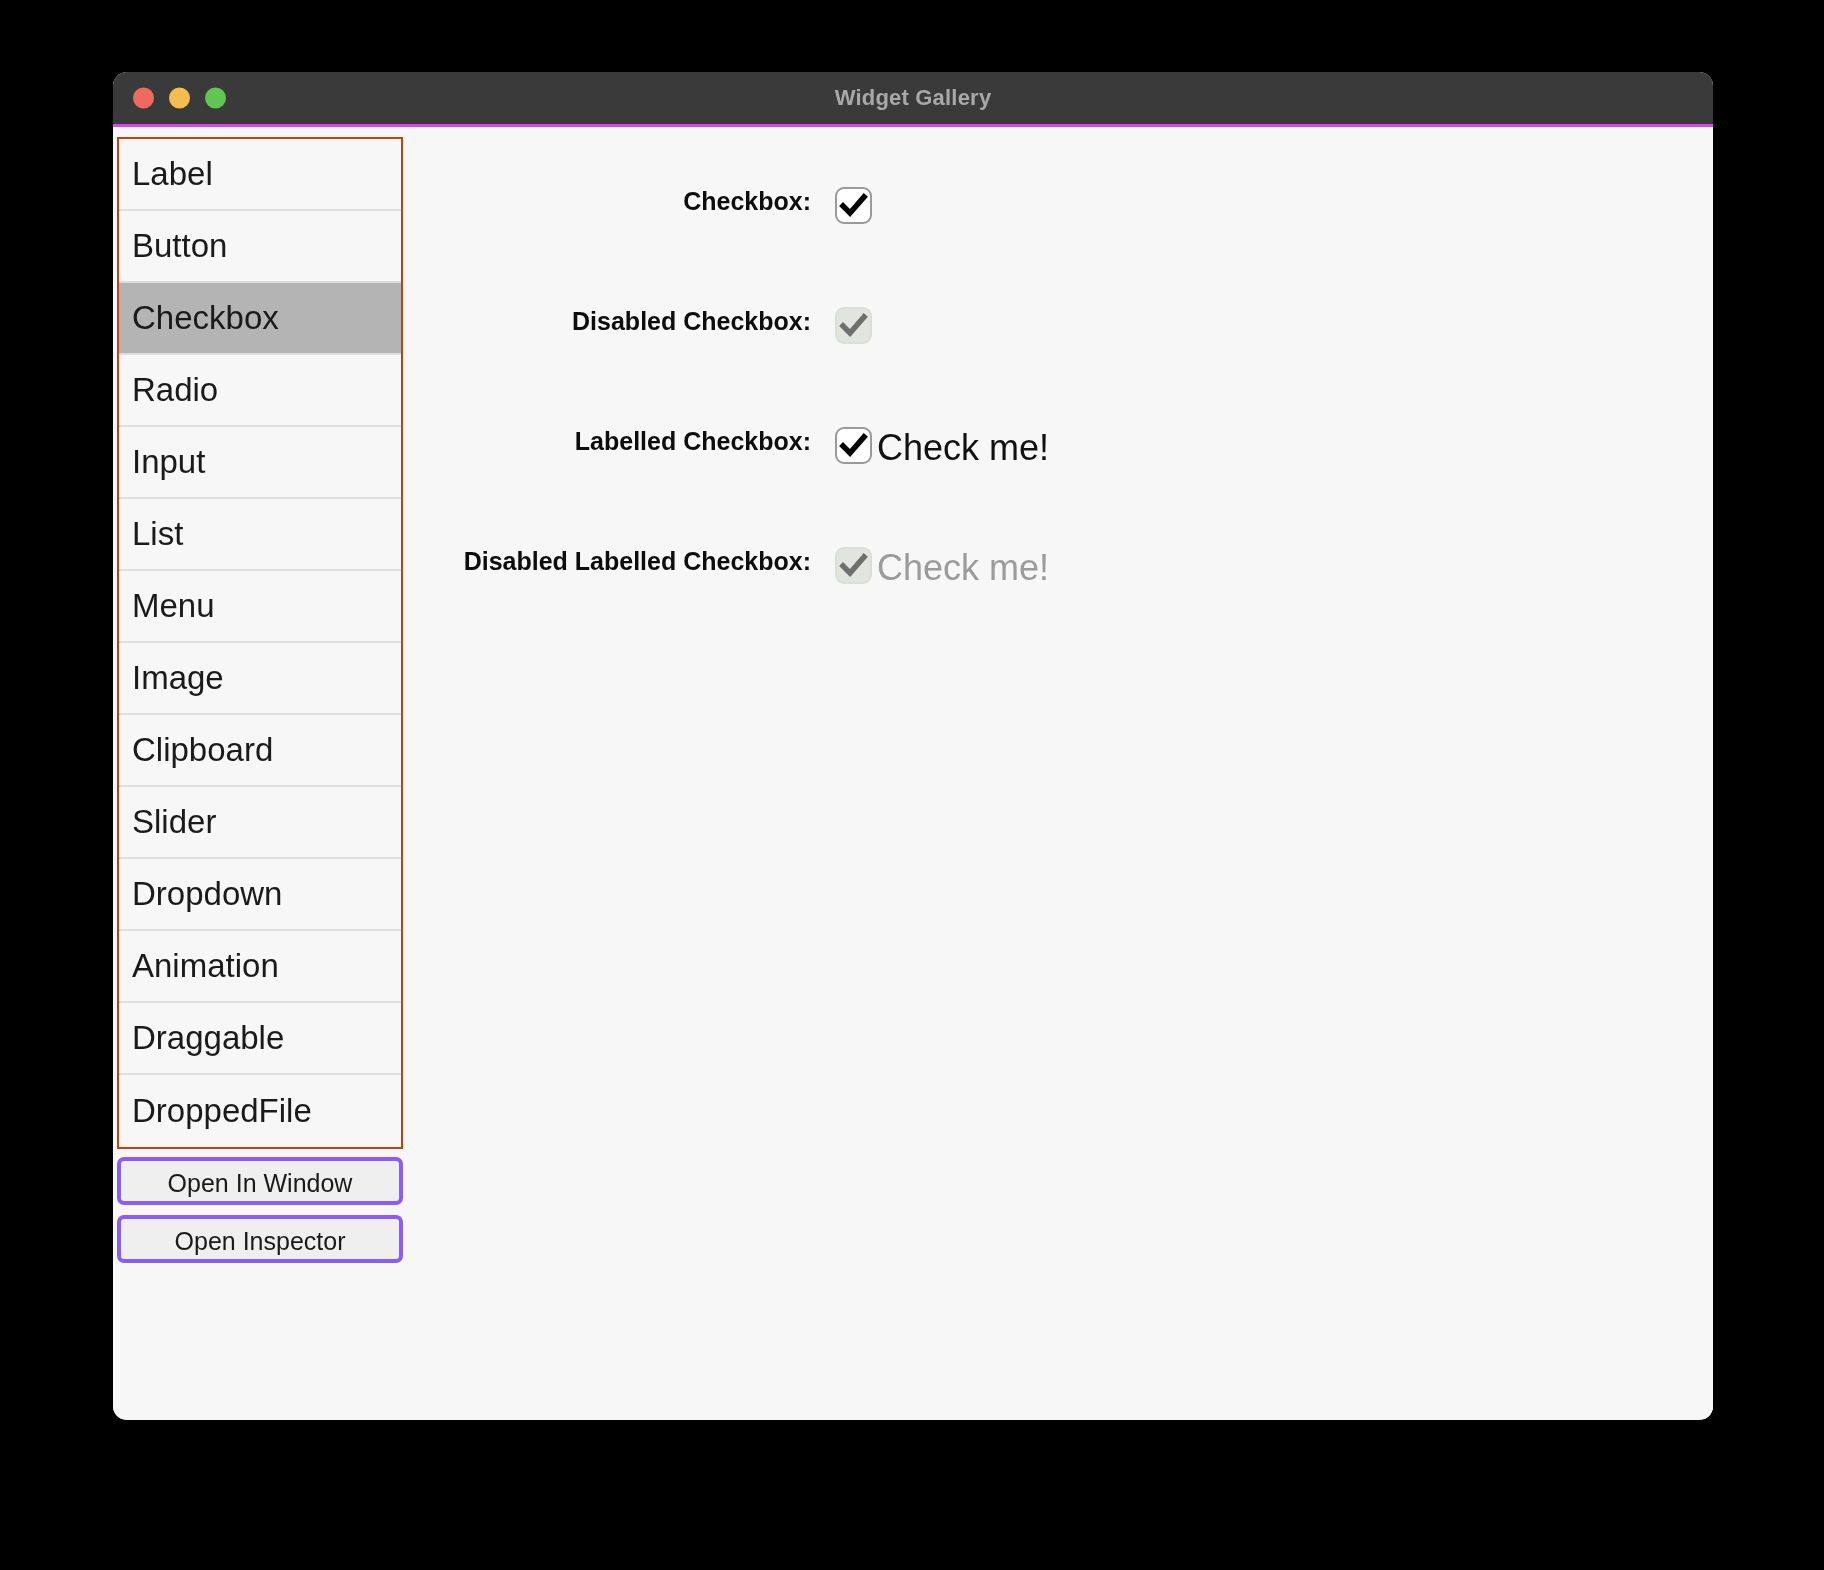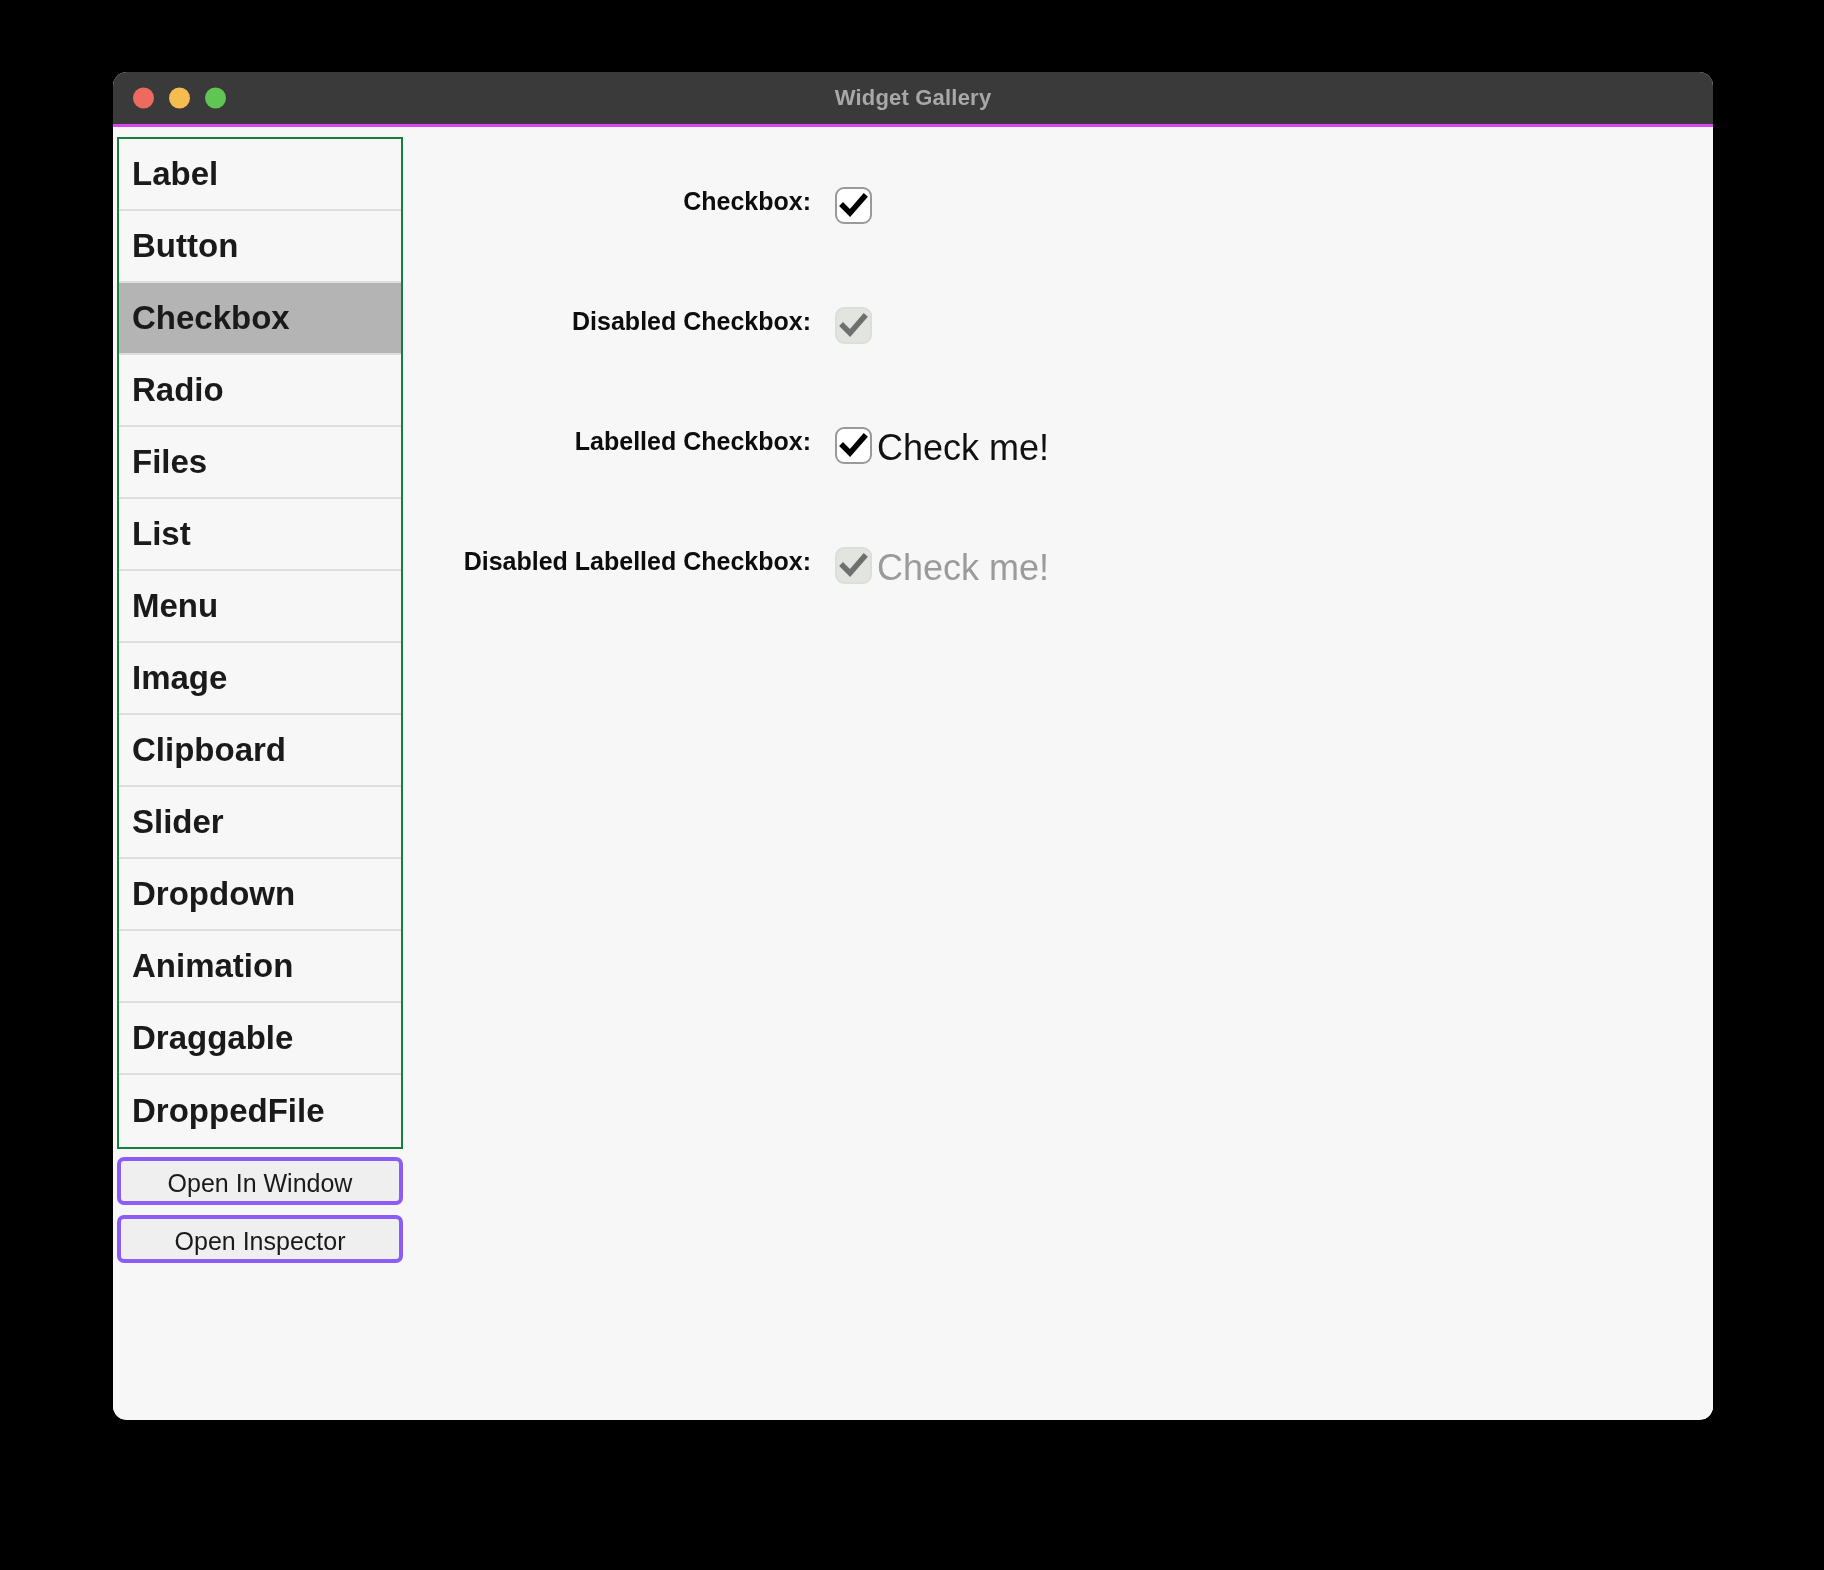--- a/index.html
+++ b/index.html
@@ -73,24 +73,23 @@
   
   .sidebar {
     width: 298px;
     flex: none;
     padding: 10px 8px 0 4px;
     display: flex;
     flex-direction: column;
   }
 
   .nav-list {
-    border: 2px solid #15803d;
+    border: 2px solid #c2410c;
     background: #f7f7f7;
     margin-bottom: 8px;
-    font-weight: bold;
   }
 
   .nav-item {
     height: 72px;
     display: flex;
     align-items: center;
     padding-left: 13px;
     font-size: 33px;
     color: #1a1a1a;
     border-bottom: 2px solid #dedede;
@@ -188,21 +187,21 @@
     </div>
 
     <div class="window-body">
 
       <div class="sidebar">
         <div class="nav-list" id="nav-list">
             <div class="nav-item">Label</div>
             <div class="nav-item">Button</div>
             <div class="nav-item selected">Checkbox</div>
             <div class="nav-item">Radio</div>
-            <div class="nav-item">Files</div>
+            <div class="nav-item">Input</div>
             <div class="nav-item">List</div>
             <div class="nav-item">Menu</div>
             <div class="nav-item">Image</div>
             <div class="nav-item">Clipboard</div>
             <div class="nav-item">Slider</div>
             <div class="nav-item">Dropdown</div>
             <div class="nav-item">Animation</div>
             <div class="nav-item">Draggable</div>
             <div class="nav-item">DroppedFile</div>
           </div>

